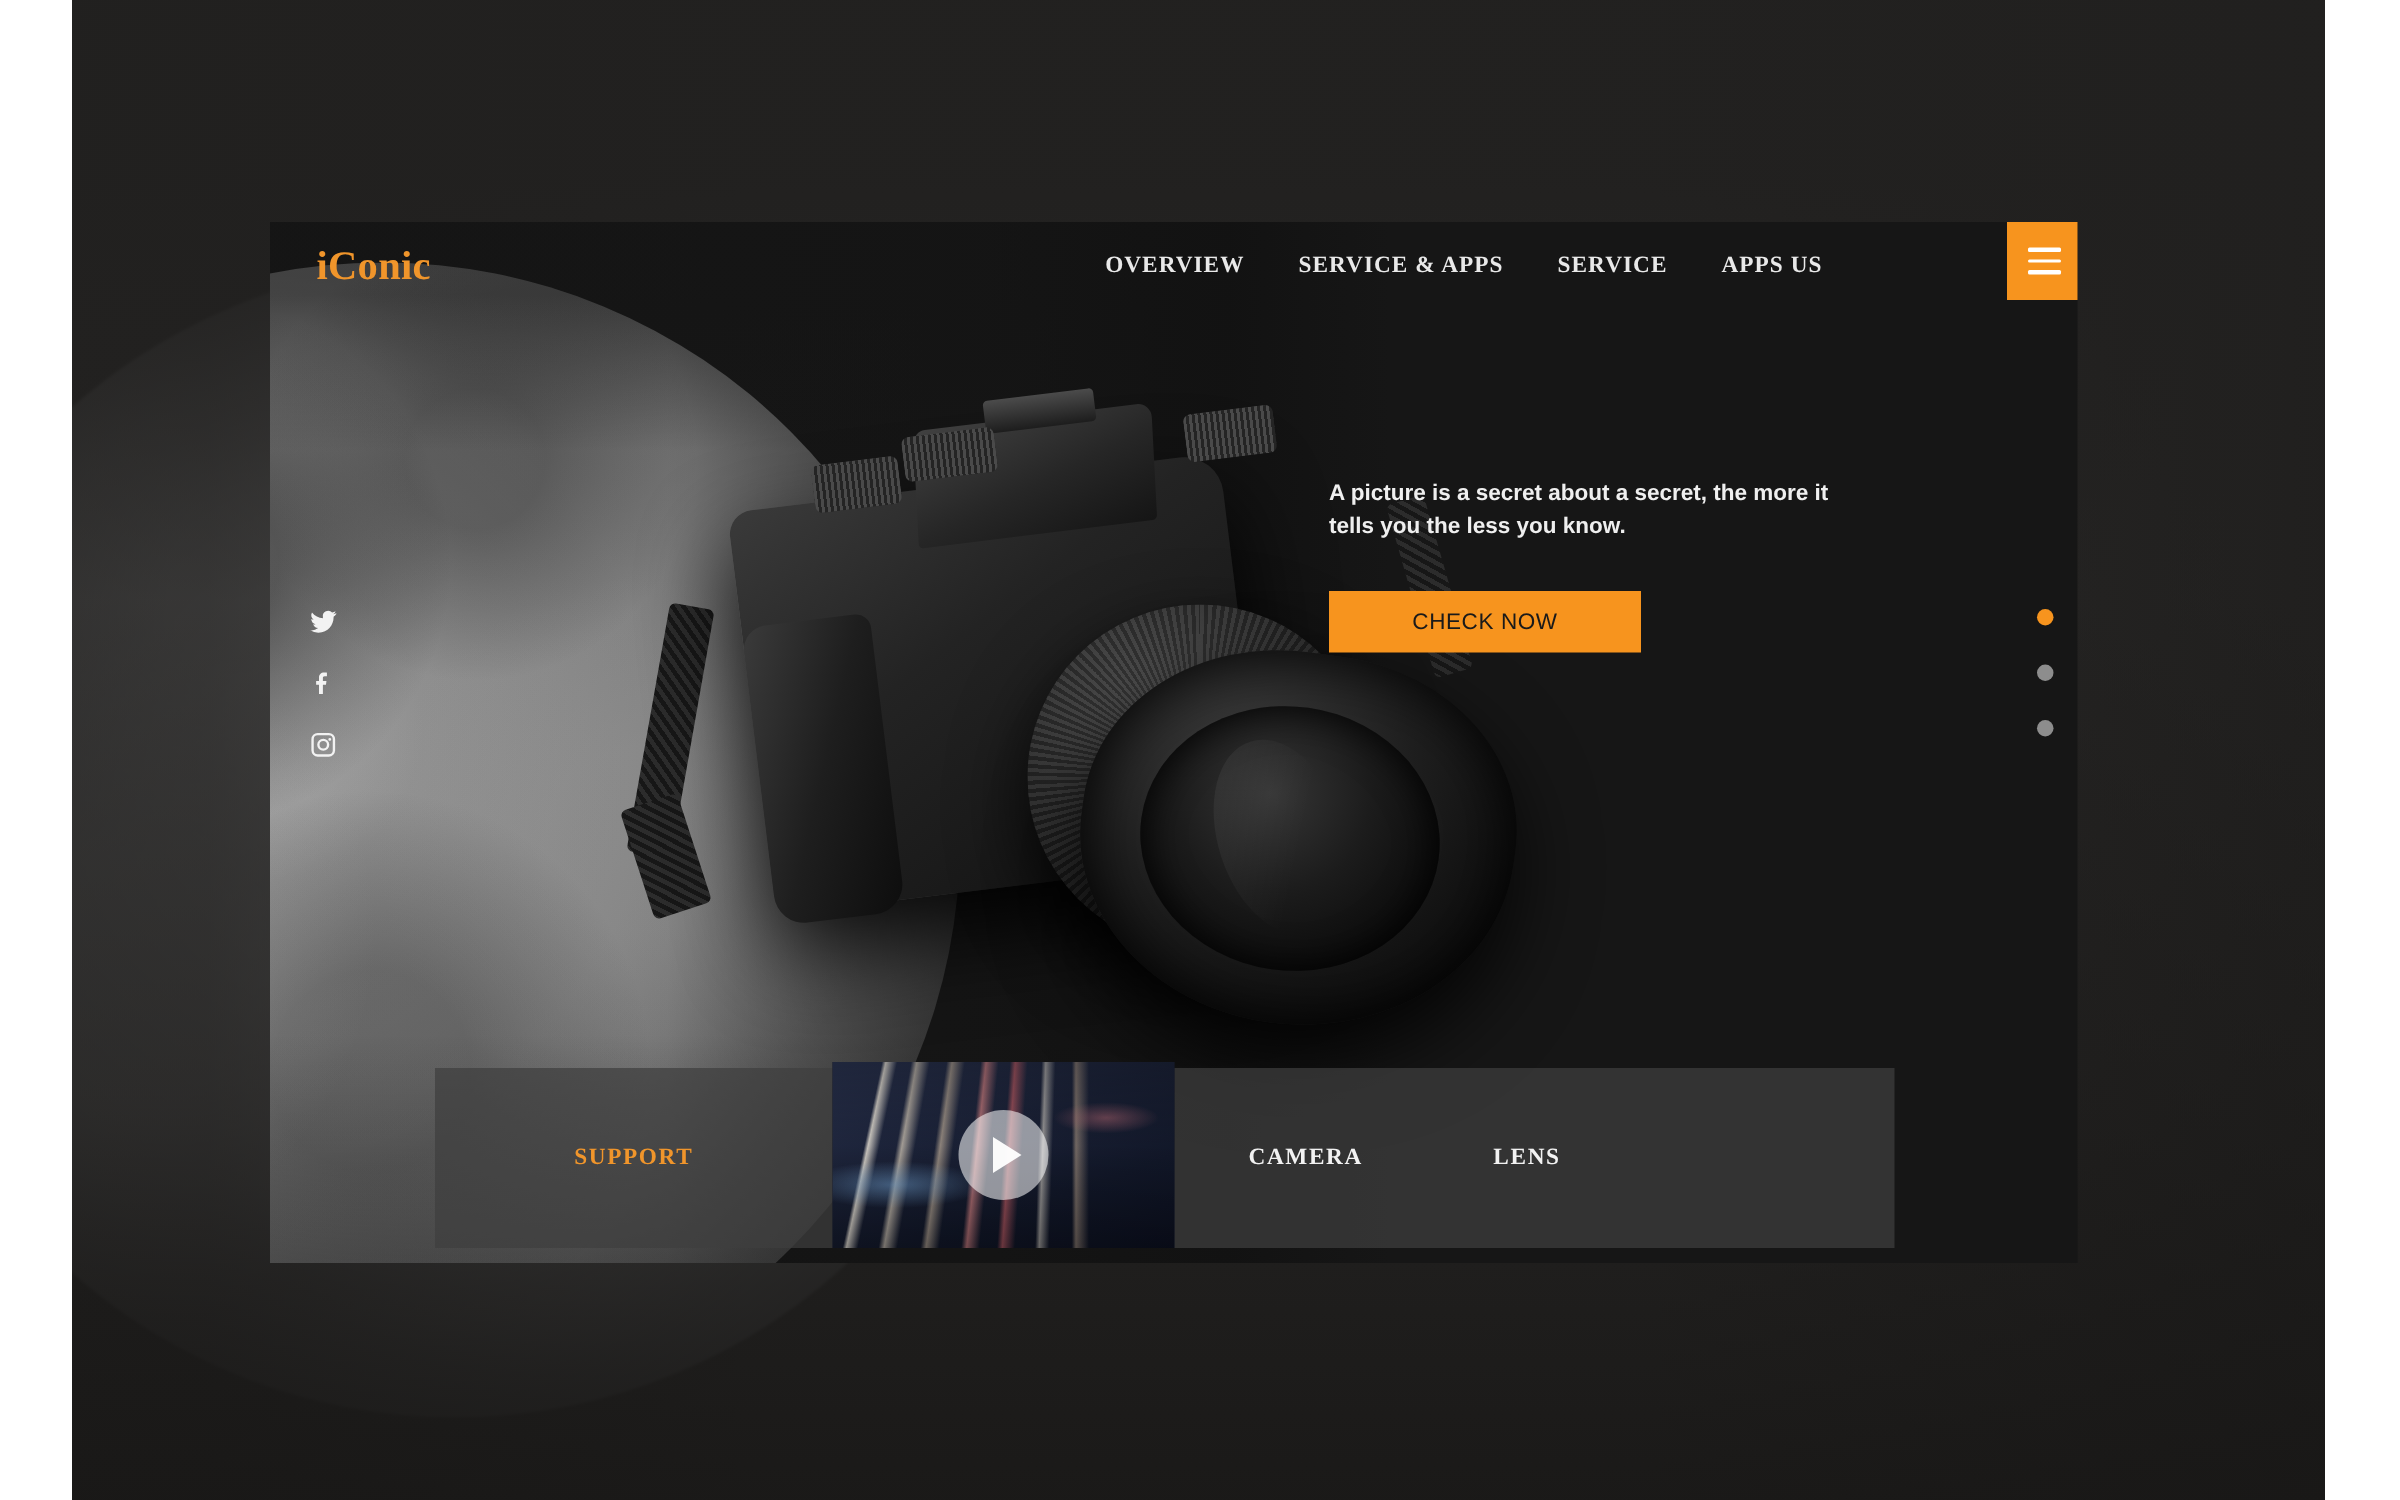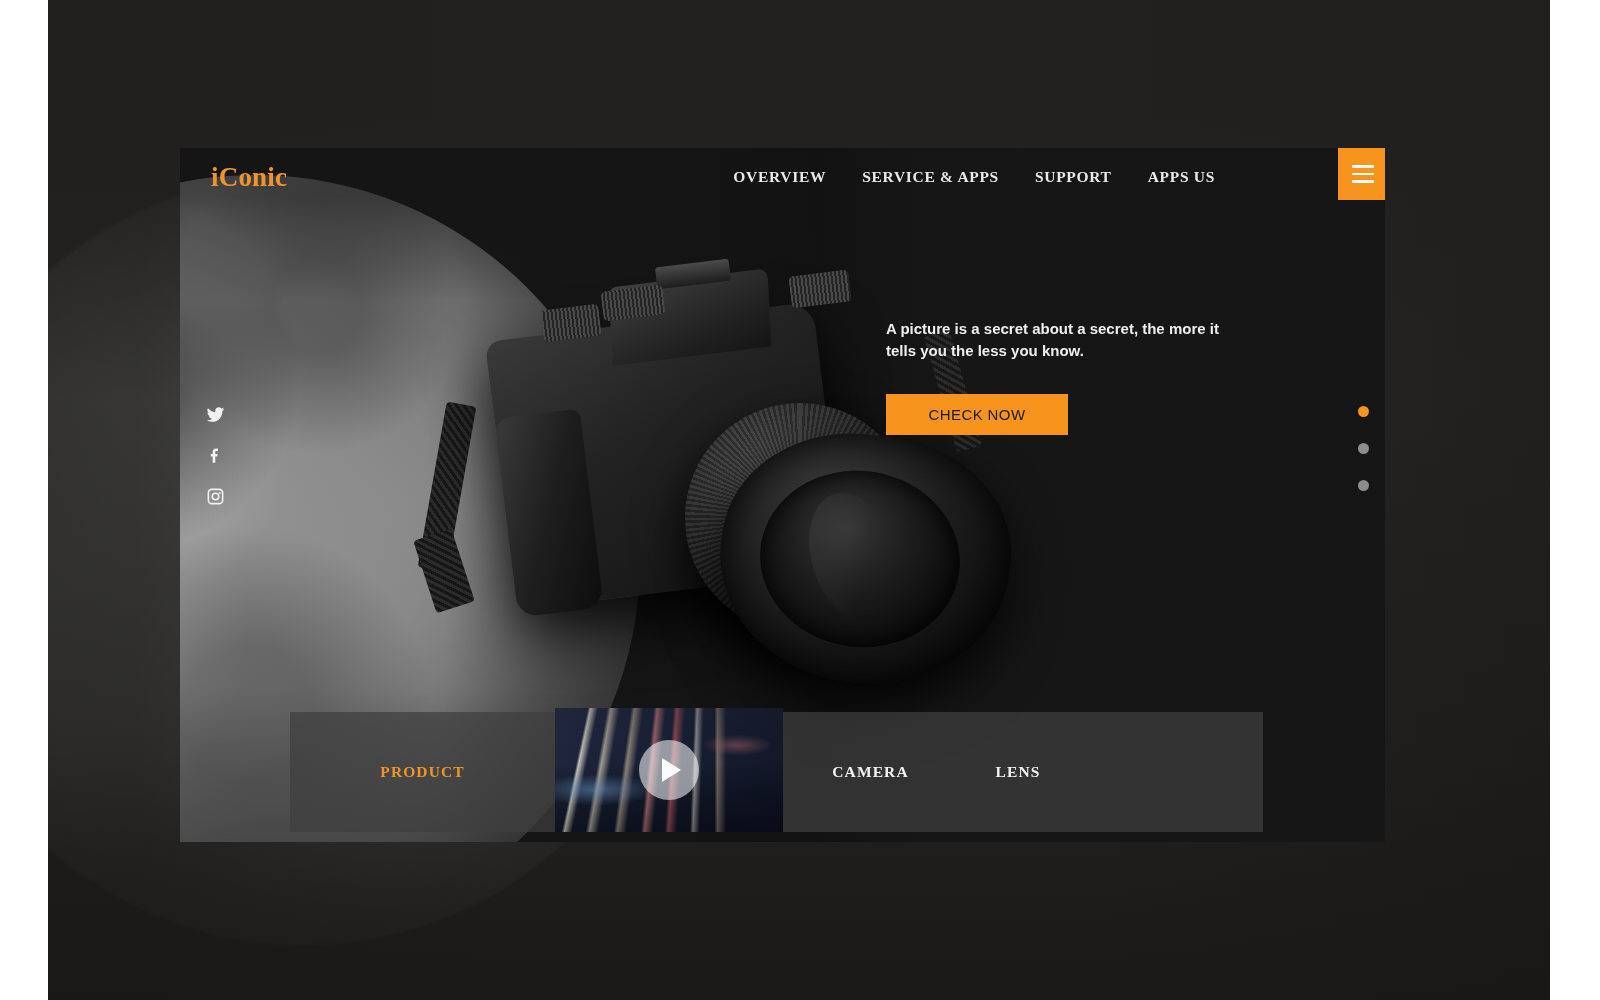--- a/index.html
+++ b/index.html
@@ -241,21 +241,21 @@
     width:360px;
   }
   .hero-para.bold {
     margin-top:22px;
     font-weight:700;
     color:#efefef;
     width:365px;
   }
   #check-now {
     margin-top:32px;
-    width:182px; height:41px;
+    width:208px; height:41px;
     background:#f7941e;
     border:none;
     display:flex; align-items:center; justify-content:center;
     font-family:"Liberation Sans", sans-serif;
     font-size:15px; letter-spacing:.4px;
     color:#1a1a1a;
     cursor:pointer;
   }
 
   
@@ -362,21 +362,21 @@
       <div id="camera-hood"></div>
       <div id="camera-cap"></div>
     </div>
 
     <div id="header">
       <div id="logo">iConic</div>
 
       <nav id="nav">
         <div class="nav-item">OVERVIEW</div>
         <div class="nav-item">SERVICE &amp; APPS</div>
-        <div class="nav-item">SUPPORT</div>
+        <div class="nav-item">SERVICE</div>
         <div class="nav-item">APPS US</div>
       </nav>
 
       <div id="menu-button">
         <span></span>
         <span></span>
         <span></span>
       </div>
     </div>
 
@@ -403,21 +403,21 @@
       <button id="check-now">CHECK NOW</button>
     </div>
 
     <div id="dots">
       <div class="dot active"></div>
       <div class="dot"></div>
       <div class="dot"></div>
     </div>
 
     <div id="tabbar">
-      <div class="tab" id="tab-overview">PRODUCT</div>
+      <div class="tab" id="tab-overview">SUPPORT</div>
       <div class="tab" id="tab-camera">CAMERA</div>
       <div class="tab" id="tab-lens">LENS</div>
 
       <div id="video-thumb">
         <div id="video-img"></div>
         <div id="play-button">
           <div class="tri"></div>
         </div>
       </div>
     </div>

